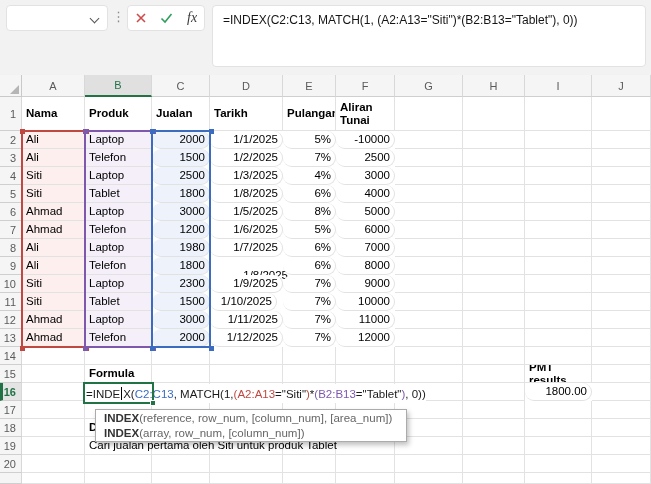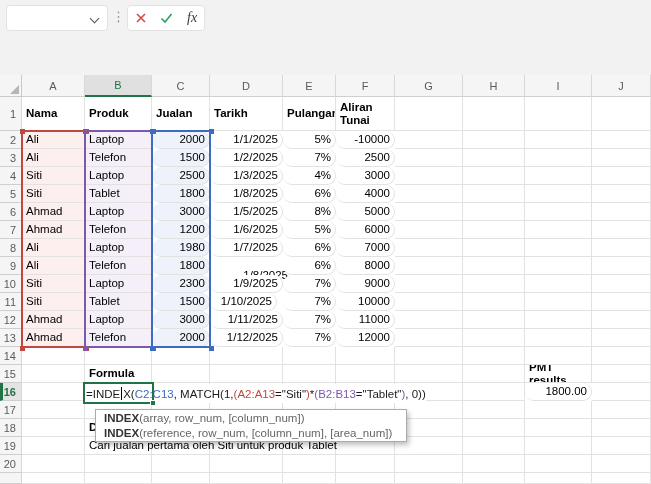--- a/index.html
+++ b/index.html
@@ -80,20 +80,21 @@
           <path d="M2 2 L10 10 M10 2 L2 10" stroke="#d04a4a" stroke-width="1.6" fill="none"></path>
         </svg>
       </span>
       <span>
         <svg class="icn" id="icon-check" width="13" height="12" viewBox="0 0 13 12">
           <path d="M1.5 6.5 L5 10 L11.5 2" stroke="#2f9e5f" stroke-width="1.6" fill="none"></path>
         </svg>
       </span>
       <span class="fx">fx</span>
     </div>
+    <div class="fbar">=INDEX(C2:C13, MATCH(1, (A2:A13="Siti")*(B2:B13="Tablet"), 0))</div>
   </div>
 
   <div id="sheet">
       <div class="corner" style="left: 0px; top: 75px; width: 22px; height: 22px; position: absolute;">
         <div class="tri"></div>
       </div>
       <div class="hdr" style="left: 22px; top: 75px; width: 63px; height: 22px; position: absolute;">A</div>
       <div class="hdr selcol" style="left: 85px; top: 75px; width: 67px; height: 22px; position: absolute;">B</div>
       <div class="hdr" style="left: 152px; top: 75px; width: 58px; height: 22px; position: absolute;">C</div>
       <div class="hdr" style="left: 210px; top: 75px; width: 73px; height: 22px; position: absolute;">D</div>
@@ -368,17 +369,17 @@
       <span style="color: rgb(26, 26, 26);">="Tablet"</span>
       <span style="color: rgb(125, 88, 173);">)</span>
       <span style="color: rgb(26, 26, 26);">, 0))</span>
     </div>
 
   <div class="editbox">
     <div class="fillhandle"></div>
   </div>
 
   <div class="tooltip" id="tooltip">
+      <div><b>INDEX</b>(reference, row_num, [column_num], [area_num])</div>
       <div><b>INDEX</b>(array, row_num, [column_num])</div>
-      <div><b>INDEX</b>(reference, row_num, [column_num], [area_num])</div>
     </div>
 
 </div>
 
 </body></html>

